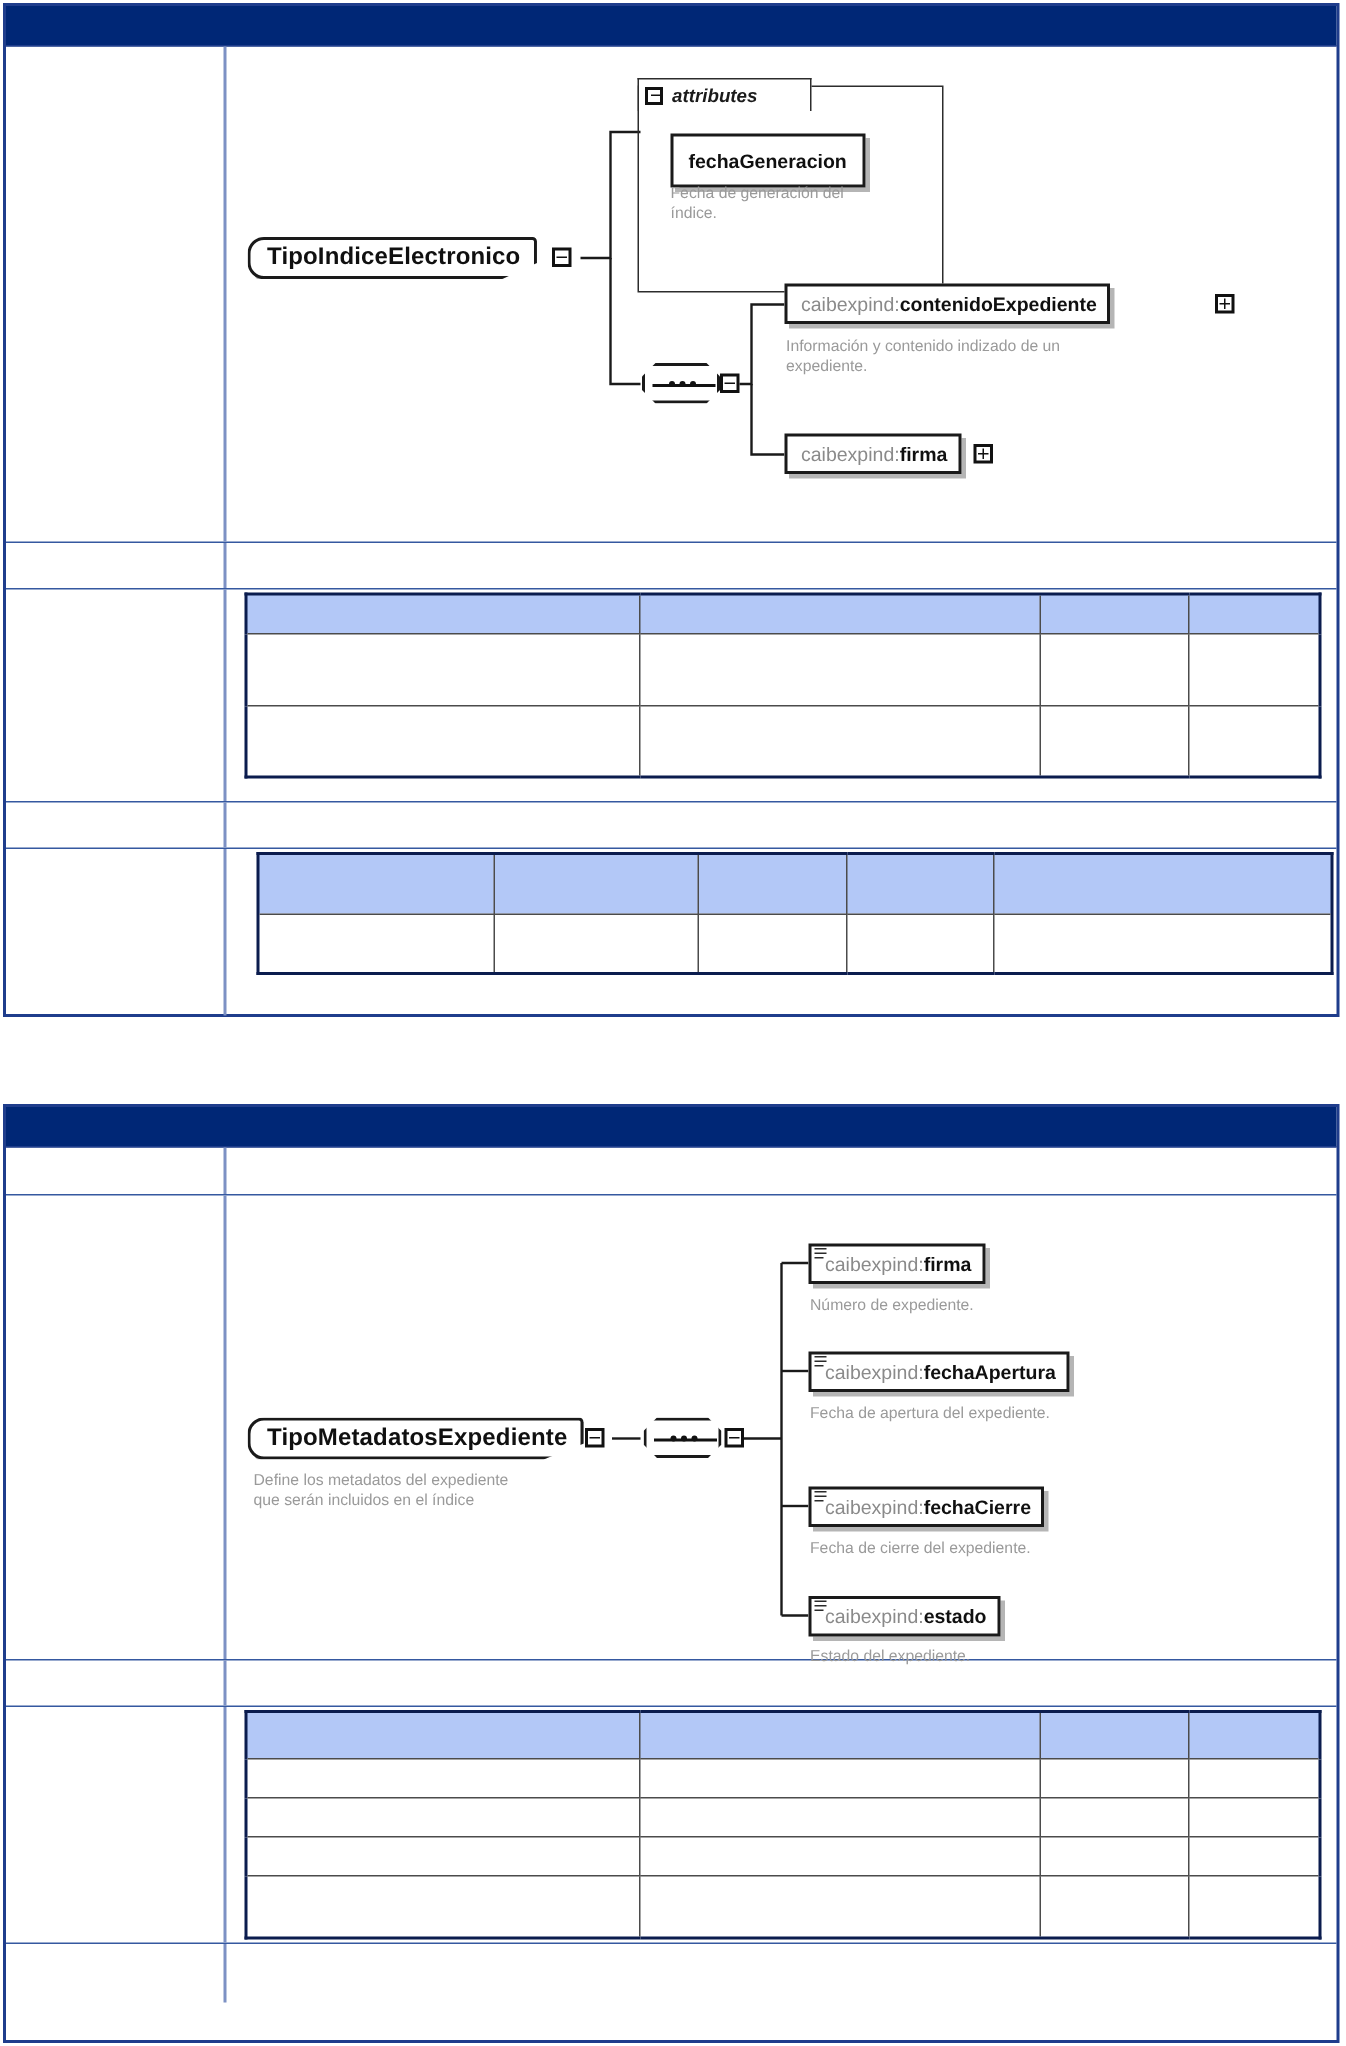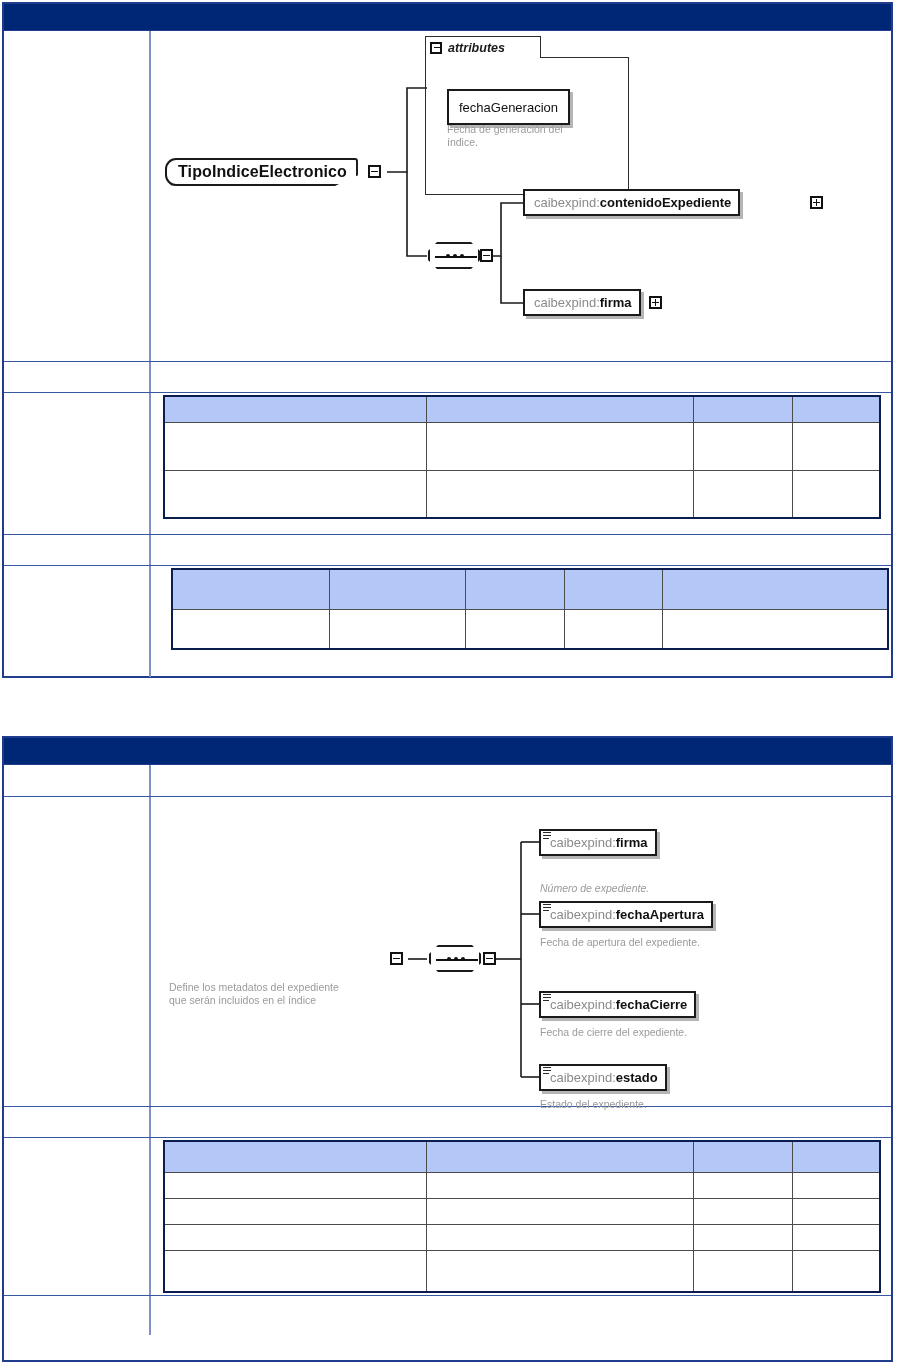--- a/index.html
+++ b/index.html
@@ -92,21 +92,21 @@
     border-radius:11px 3px 3px 11px;
   }
   .node.elem{
     padding:0 7px 0 9px;
     font-size:13px;
     color:#8a8a8a;
   }
   .node.elem b{color:#101010;font-weight:bold;}
   .node.attr{
     padding:16px 10px;
-    font-weight:normal;
+    font-weight:bold;
     color:#101010;
     font-size:13px;
   }
   
   .stglyph{
     position:absolute;left:2px;top:1px;width:8px;height:9px;
   }
   .stglyph i{
     display:block;background:#2b2b2b;height:1px;margin-bottom:2px;
   }
@@ -205,21 +205,21 @@
           <path d="M 336 225 H 350 V 172 H 372" fill="none" stroke="#1a1a1a" stroke-width="1.6"></path>
           <path d="M 350 225 V 272 H 372" fill="none" stroke="#1a1a1a" stroke-width="1.6"></path>
         </svg>
 
         <div class="node ctype" id="n-root1" style="left:14px;top:127px;height:28px;">
           <span>TipoIndiceElectronico</span>
         </div>
         <div class="box-toggle" style="left:217px;top:134px;"></div>
 
         <div class="attrgroup" style="left:274px;top:26px;width:204px;height:138px;"></div>
-        <div class="attrtab" style="left:274px;top:5px;width:116px;">
+        <div class="attrtab" style="left:274px;top:21px;width:116px;">
           <span class="minibox"></span>
           <span class="lbl">attributes</span>
         </div>
 
         <div class="node attr" style="left:296px;top:58px;height:26px;">
           <span>fechaGeneracion</span>
         </div>
         <div class="desc" style="left:296px;top:92px;width:178px;">Fecha de generación del
 índice.</div>
 
@@ -231,20 +231,22 @@
               <i></i>
             </span>
         </div>
         <div class="box-toggle" style="left:329px;top:218px;"></div>
 
         <div class="node elem" style="left:372px;top:158px;height:27px;">
           <span>caibexpind:</span>
             <b>contenidoExpediente</b>
         </div>
         <div class="box-toggle plus" style="left:659px;top:165px;"></div>
+        <div class="desc" style="left:373px;top:194px;width:300px;">Información y contenido indizado de un
+expediente.</div>
 
         <div class="node elem" style="left:372px;top:258px;height:27px;">
           <span>caibexpind:</span>
             <b>firma</b>
         </div>
         <div class="box-toggle plus" style="left:498px;top:265px;"></div>
 
       </div>
     </div>
   </div>
@@ -337,20 +339,23 @@
 
           <path d="M 341 162 H 370" fill="none" stroke="#1a1a1a" stroke-width="1.6"></path>
 
           <path d="M 370 45 V 280" fill="none" stroke="#1a1a1a" stroke-width="1.6"></path>
           <path d="M 370 45  H 388" fill="none" stroke="#1a1a1a" stroke-width="1.6"></path>
           <path d="M 370 117 H 388" fill="none" stroke="#1a1a1a" stroke-width="1.6"></path>
           <path d="M 370 207 H 388" fill="none" stroke="#1a1a1a" stroke-width="1.6"></path>
           <path d="M 370 280 H 388" fill="none" stroke="#1a1a1a" stroke-width="1.6"></path>
         </svg>
 
+        <div class="node ctype" id="n-root2" style="left:14px;top:148px;height:28px;">
+          <span>TipoMetadatosExpediente</span>
+        </div>
         <div class="box-toggle" style="left:239px;top:155px;"></div>
         <div class="desc" style="left:18px;top:184px;width:260px;">Define los metadatos del expediente
 que serán incluidos en el índice</div>
 
         <div class="seq" style="left:278px;top:148px;">
           <span class="bar"></span>
           <span class="dots">
               <i></i>
               <i></i>
               <i></i>
@@ -360,21 +365,21 @@
 
         <div class="node elem" style="left:388px;top:32px;height:27px;">
           <span class="stglyph">
               <i></i>
               <i></i>
               <i></i>
             </span>
           <span>caibexpind:</span>
             <b>firma</b>
         </div>
-        <div class="desc" style="left:389px;top:85px;width:260px;font-style:italic;">Número de expediente.</div>
+        <div class="desc" style="left:389px;top:67px;width:260px;">Número de expediente.</div>
 
         <div class="node elem" style="left:388px;top:104px;height:27px;">
           <span class="stglyph">
               <i></i>
               <i></i>
               <i></i>
             </span>
           <span>caibexpind:</span>
             <b>fechaApertura</b>
         </div>

